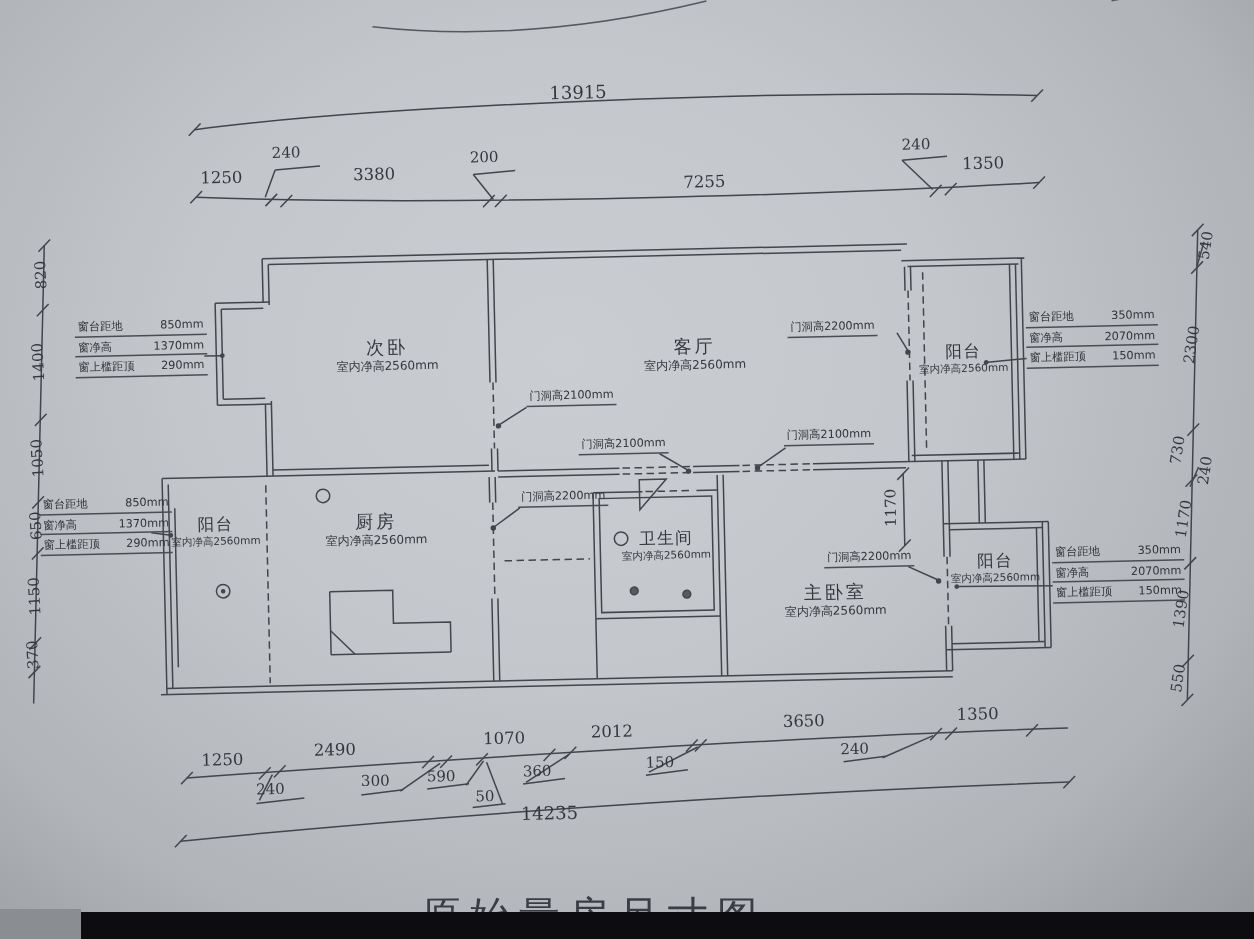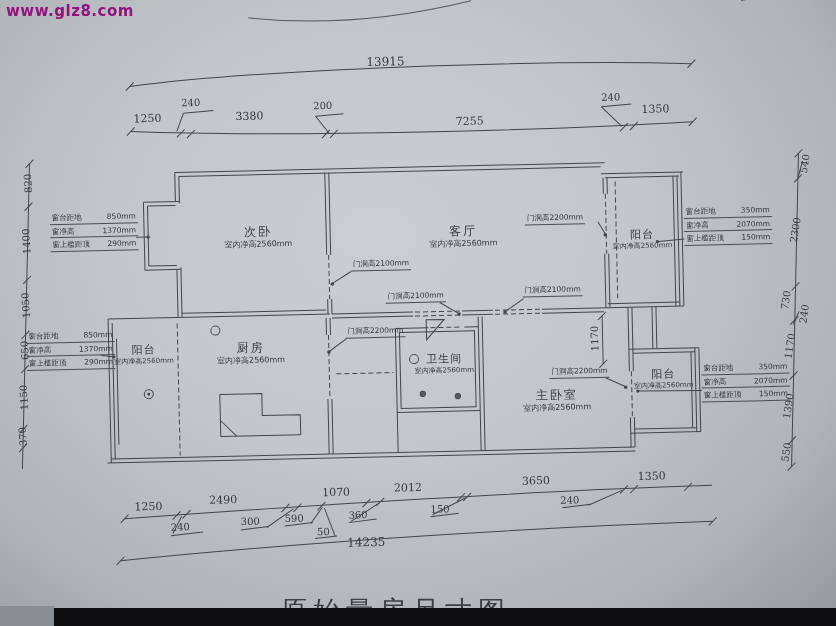--- a/index.html
+++ b/index.html
@@ -27,21 +27,20 @@
   #watermark{position:absolute;left:6px;top:2px;font-size:15px;font-weight:bold;letter-spacing:.5px;z-index:4;}
   #title{position:absolute;left:280px;top:593px;font-size:27px;letter-spacing:6px;color:#3a3e44;z-index:2;}
   #photobar{position:absolute;left:0;top:608px;width:836px;height:18px;z-index:3;}
   #barwedge{position:absolute;left:0;top:606px;width:54px;height:20px;background:#8a8d91;z-index:4;}
 </style>
 </head>
 <body>
 
 <div id="stage">
 
-  <div id="watermark" style="color: rgb(147, 18, 126);">www.glz8.com</div>
 
   <div id="sheet">
 
     <svg width="836" height="626" viewBox="0 0 836 626">
 
       <g stroke="#55585e" fill="none" stroke-width="1">
         <path d="M255,14 Q360,28 478,2"></path>
         <path d="M748,8 Q790,0 836,6"></path>
       </g>
 

